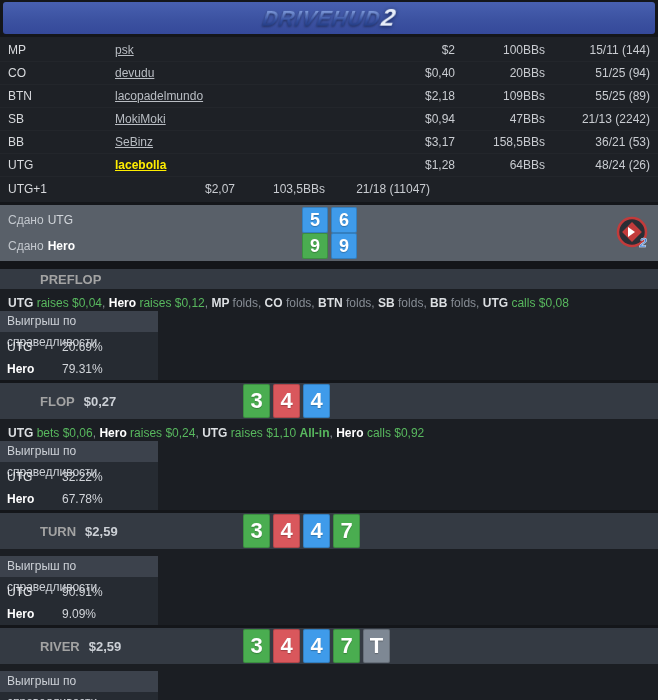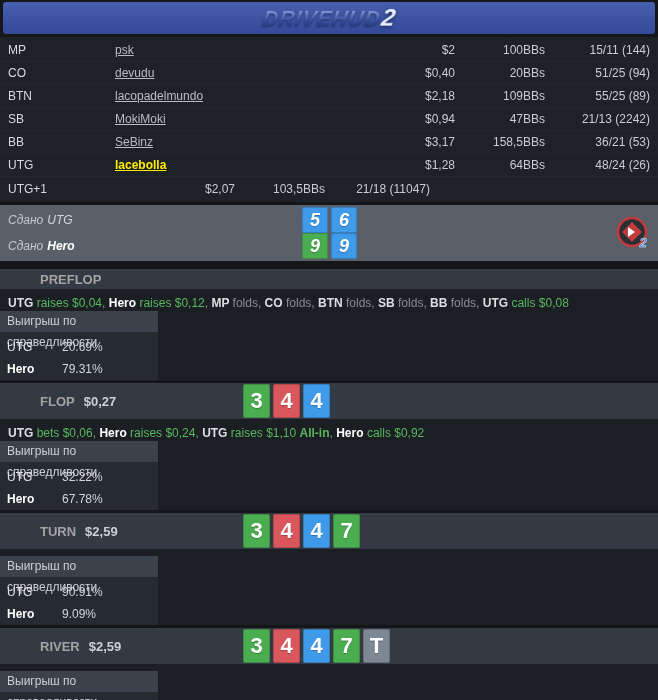--- a/index.html
+++ b/index.html
@@ -37,21 +37,21 @@
   .player-row:last-child { border-bottom:none; }
   .col-pos   { width:107px; color:#d8dadd; }
   .col-name  { flex:1; }
   .col-stack { width:120px; text-align:right; color:#c9ccd1; }
   .col-bbs   { width:90px;  text-align:right; color:#c9ccd1; }
   .col-stats { width:105px; text-align:right; color:#c9ccd1; }
   .player-name { color:#b9bdc3; text-decoration:underline; cursor:pointer; }
   .player-name.hero { color:#ffee00; font-weight:700; }
   
   .dealt { margin-top:3px; background:#596069; padding:2px 0; position:relative; }
-  .dealt-row { height:26px; position:relative; display:flex; align-items:center; padding-left:8px; font-size:12px;font-style:italic; }
+  .dealt-row { height:26px; position:relative; display:flex; align-items:center; padding-left:8px; font-size:12px; }
   .dealt-label { color:#c3c8ce; }
   .dealt-subject { color:#d3d7dc; margin-left:4px; }
   .dealt-subject.bold { color:#ffffff; font-weight:700; }
   .dealt-cards { position:absolute; left:302px; top:0; display:flex; gap:3px; }
   .card {
     display:flex; align-items:center; justify-content:center;
     color:#fff; font-weight:700; border-radius:2px;
     box-shadow:inset 0 0 0 1px rgba(0,0,0,0.18);
     text-shadow:0 1px 1px rgba(0,0,0,0.25);
   }

